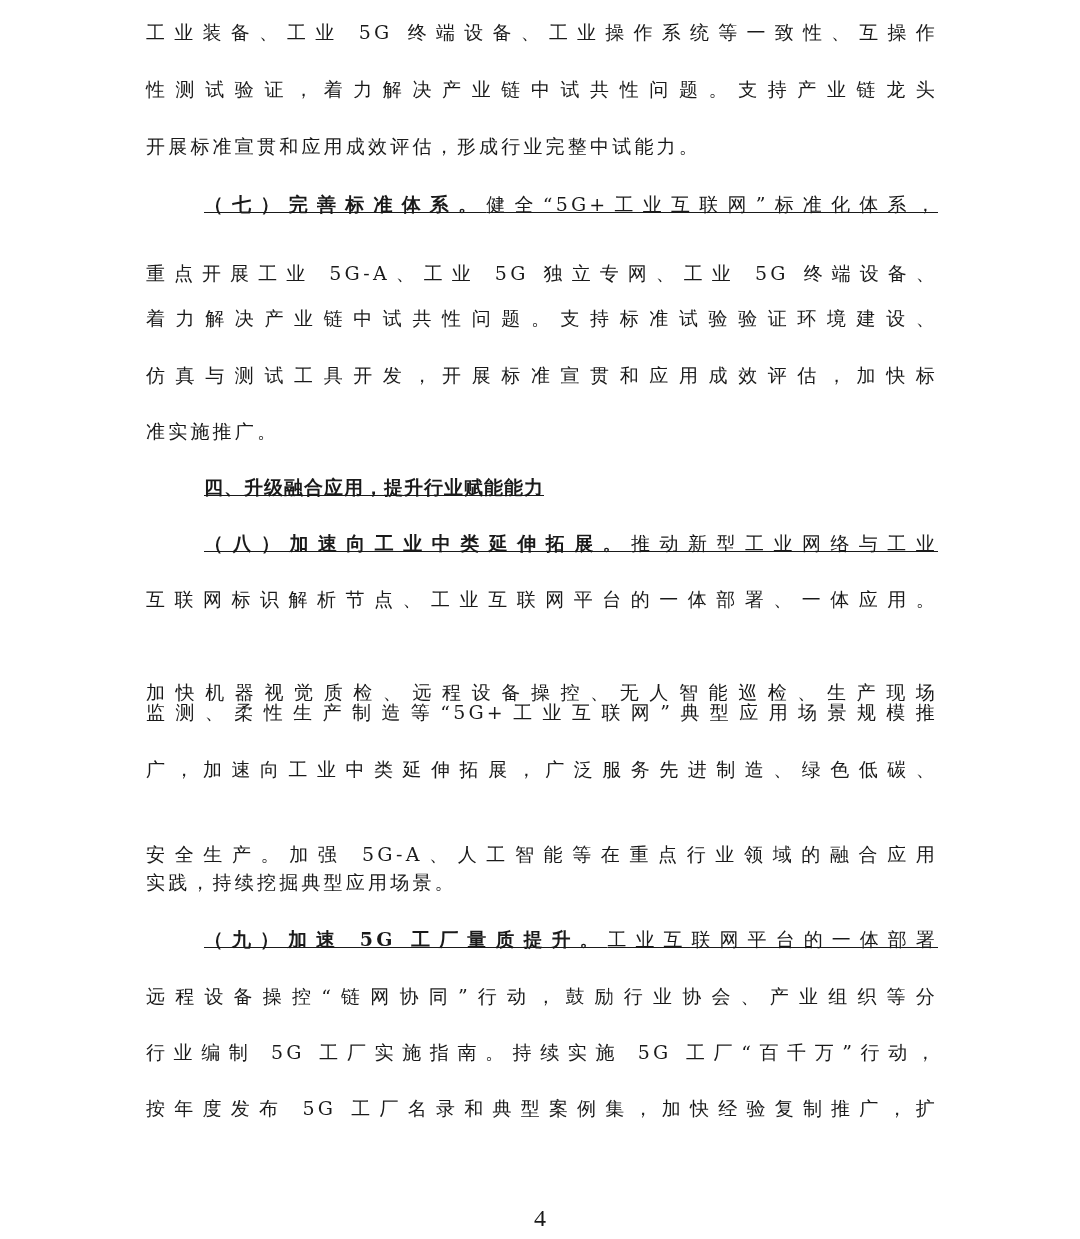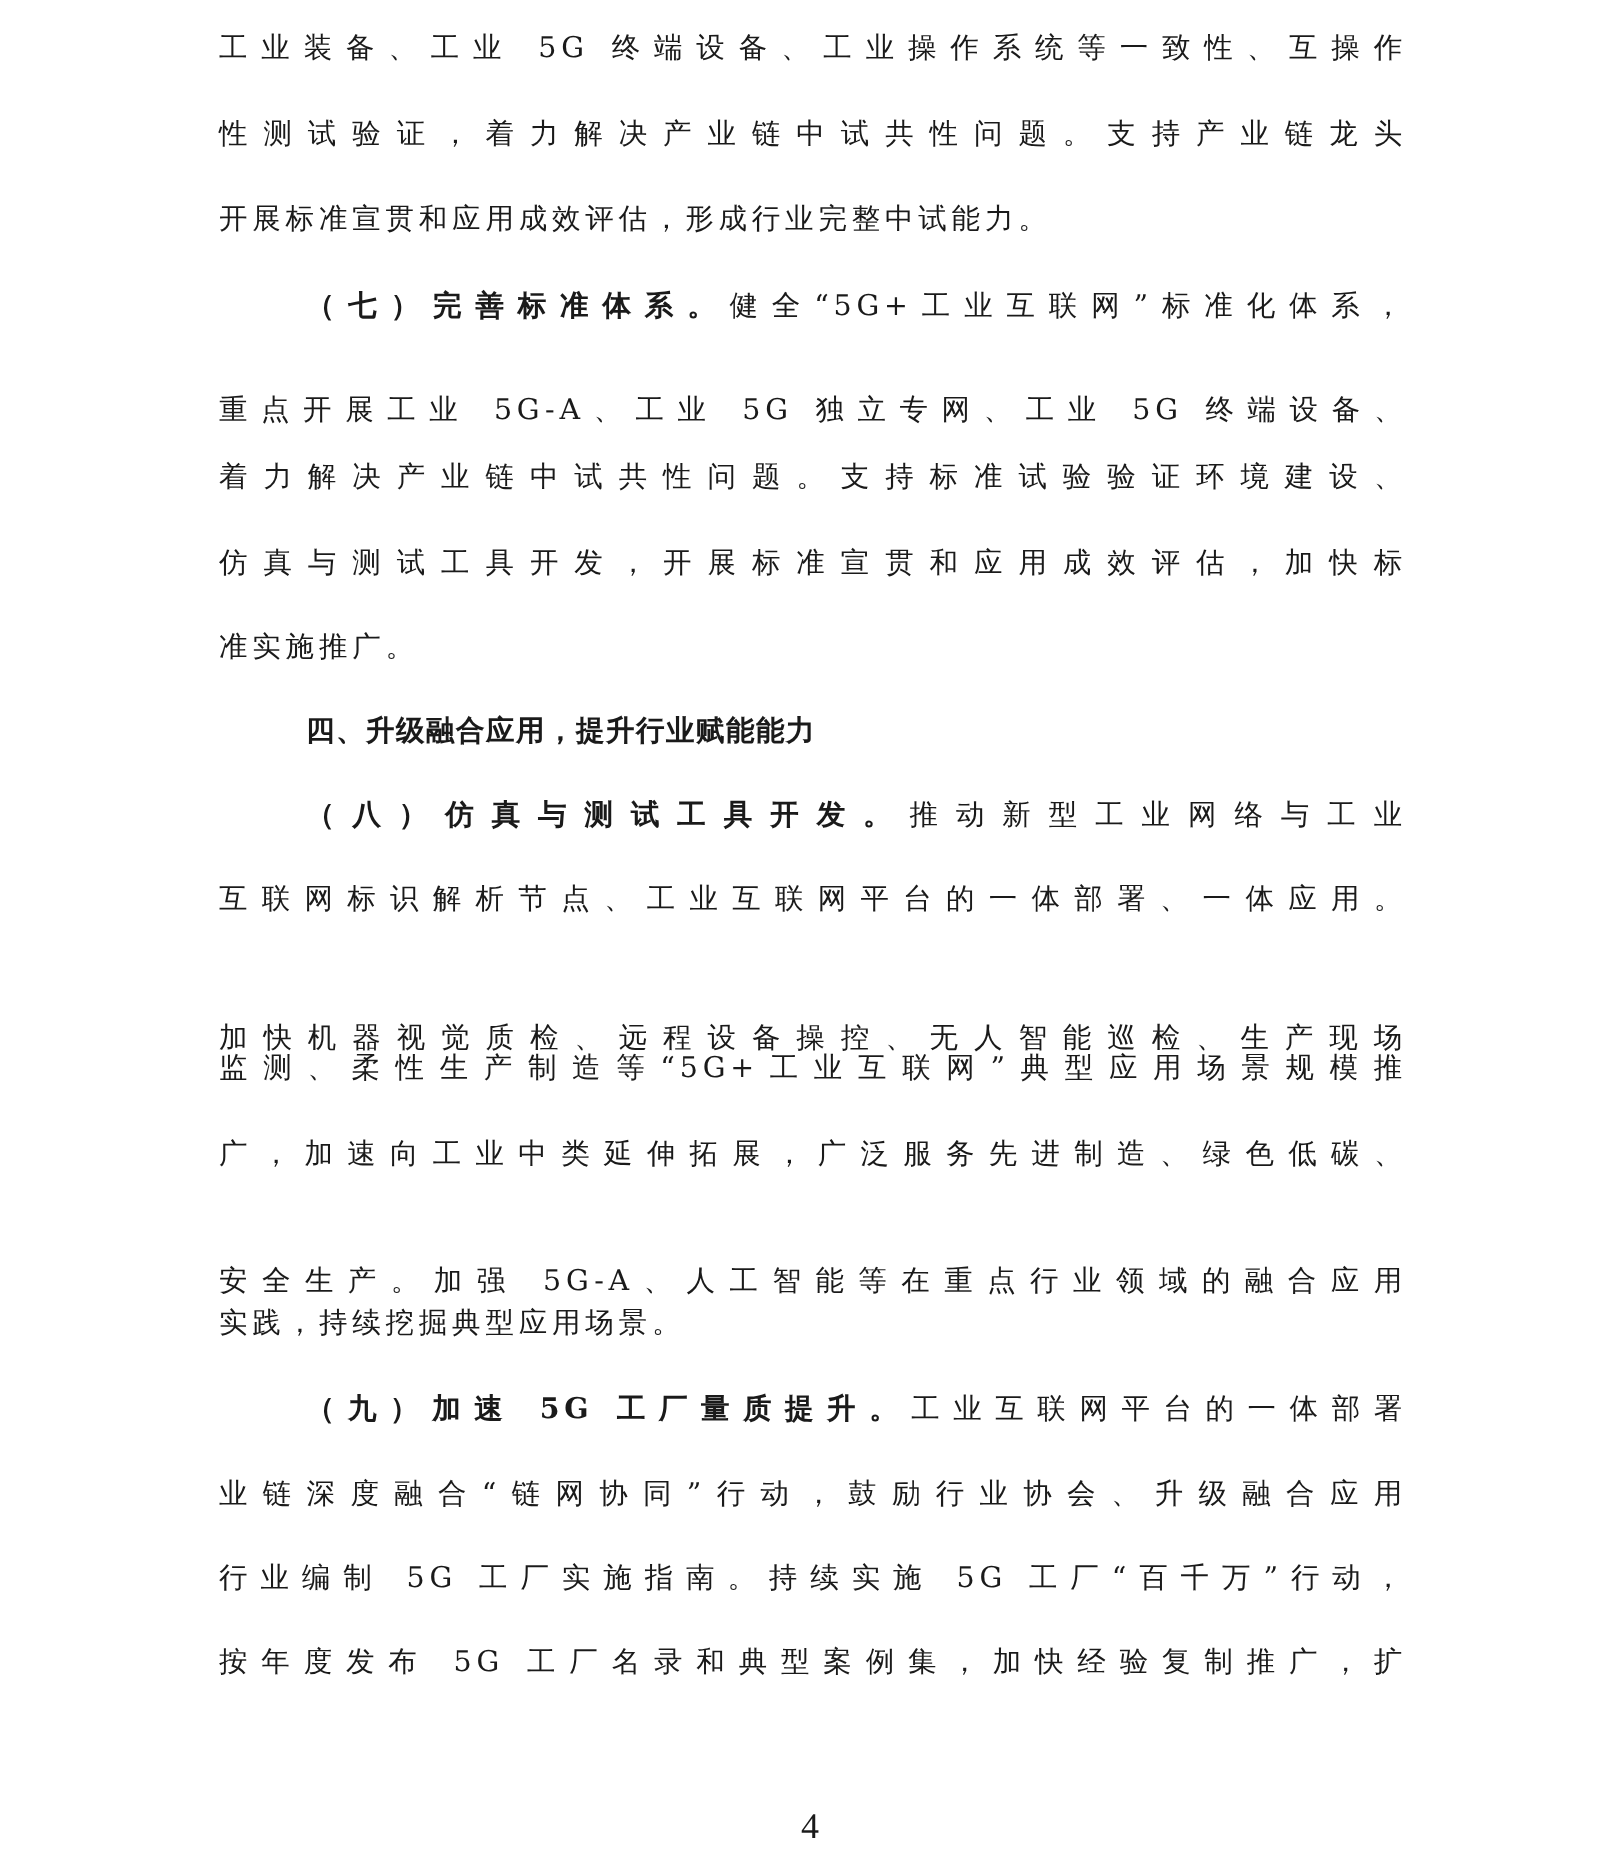--- a/index.html
+++ b/index.html
@@ -32,20 +32,21 @@
       letter-spacing: 3.2px;
       text-align: justify;
       text-align-last: justify;
     }
     .line.last {
       text-align-last: left;
     }
     .indent {
       padding-left: 58px;
       width: 734px;
+      text-decoration: underline;
     }
     .lead {
       font-weight: bold;
       letter-spacing: 3.2px;
     }
     .heading {
       font-family: "DejaVu Sans", "Liberation Sans", sans-serif;
       font-weight: bold;
       letter-spacing: 1px;
       text-align-last: left;
@@ -70,28 +71,28 @@
   <div class="line last" style="top:126px">开展标准宣贯和应用成效评估，形成行业完整中试能力。</div>
 
   <div class="line indent" style="top:184px"><span class="lead">（七）完善标准体系。</span><span>健全“5G+工业互联网”标准化体系，</span></div>
   <div class="line" style="top:253px">重点开展工业 5G-A、工业 5G 独立专网、工业 5G 终端设备、</div>
   <div class="line" style="top:298px">着力解决产业链中试共性问题。支持标准试验验证环境建设、</div>
   <div class="line" style="top:355px">仿真与测试工具开发，开展标准宣贯和应用成效评估，加快标</div>
   <div class="line last" style="top:411px">准实施推广。</div>
 
   <div class="line indent heading" style="top:467px">四、升级融合应用，提升行业赋能能力</div>
 
-  <div class="line indent" style="top:523px"><span class="lead">（八）仿真与测试工具开发。</span><span>推动新型工业网络与工业</span></div>
+  <div class="line indent" style="top:523px"><span class="lead">（八）加速向工业中类延伸拓展。</span><span>推动新型工业网络与工业</span></div>
   <div class="line" style="top:579px">互联网标识解析节点、工业互联网平台的一体部署、一体应用。</div>
   <div class="line" style="top:672px">加快机器视觉质检、远程设备操控、无人智能巡检、生产现场</div>
   <div class="line" style="top:692px">监测、柔性生产制造等“5G+工业互联网”典型应用场景规模推</div>
   <div class="line" style="top:749px">广，加速向工业中类延伸拓展，广泛服务先进制造、绿色低碳、</div>
   <div class="line" style="top:834px">安全生产。加强 5G-A、人工智能等在重点行业领域的融合应用</div>
   <div class="line last" style="top:862px">实践，持续挖掘典型应用场景。</div>
 
   <div class="line indent" style="top:919px"><span class="lead">（九）加速 5G 工厂量质提升。</span><span>工业互联网平台的一体部署</span></div>
-  <div class="line" style="top:976px">业链深度融合“链网协同”行动，鼓励行业协会、升级融合应用</div>
+  <div class="line" style="top:976px">远程设备操控“链网协同”行动，鼓励行业协会、产业组织等分</div>
   <div class="line" style="top:1032px">行业编制 5G 工厂实施指南。持续实施 5G 工厂“百千万”行动，</div>
   <div class="line" style="top:1088px">按年度发布 5G 工厂名录和典型案例集，加快经验复制推广，扩</div>
 
 </div>
 
 <div class="page-number">4</div>
 
 </body></html>

